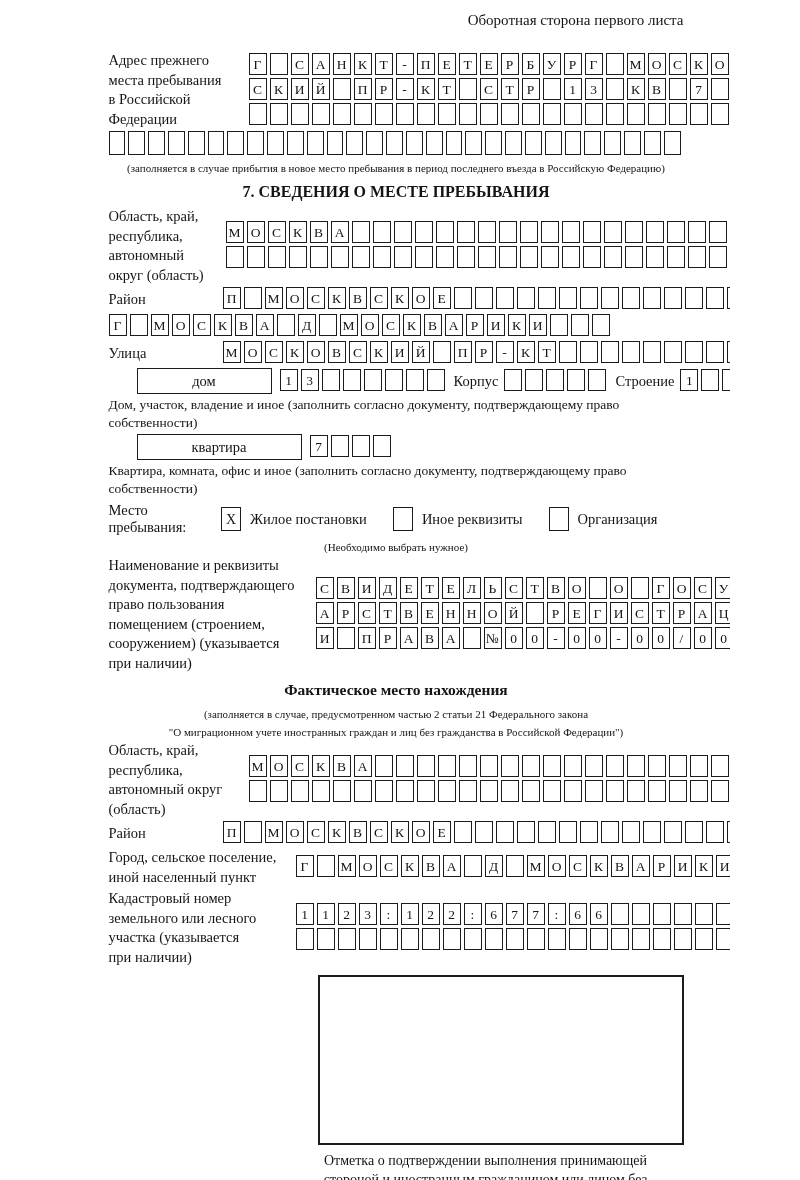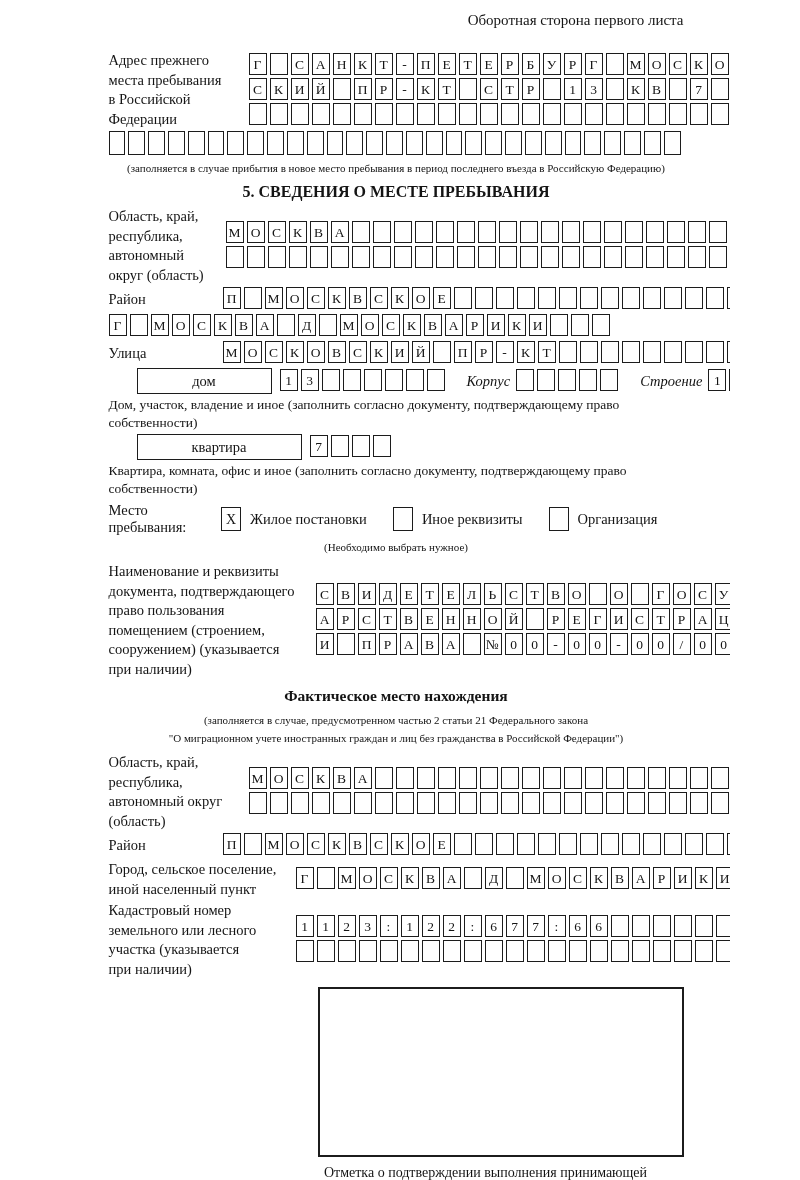--- a/index.html
+++ b/index.html
@@ -21,28 +21,28 @@
   
   .frow { display:flex; align-items:center; margin-bottom:2px; }
   .grid { display:flex; flex-direction:column; }
   .cells { display:flex; margin-bottom:3px; }
   .cell {
     display:inline-block; width:18px; height:22px; border:1.5px solid #1c1c1c;
     margin-right:3px; text-align:center; font-size:13.5px; line-height:21px;
   }
   .fullrow { margin:0 0 4px 0; }
   .fullrow .cell { width:20px; height:24px; line-height:23px; }
-  .gap-top { margin-top:6px; }
+  .gap-top { }
   
   .widebox {
     border:1.5px solid #1c1c1c; height:26px; display:flex; align-items:center;
     justify-content:center; font-size:14.5px; margin-right:8px; flex-shrink:0;
   }
   .wb135 { width:135px; margin-left:28px; } .wb165 { width:165px; margin-left:28px; }
-  .inlbl { font-size:14.5px; line-height:26px; margin:0 6px 0 19px; white-space:nowrap;font-style:italic; }
+  .inlbl { font-size:14.5px; line-height:26px; margin:0 6px 0 6px; white-space:nowrap; }
   
   .stayrow { align-items:center; margin-top:4px; }
   .slbl { font-size:14.5px; margin-right:14px; }
   .checkbox {
     display:inline-block; width:20px; height:24px; border:1.5px solid #1c1c1c;
     text-align:center; font-size:14px; line-height:23px; flex-shrink:0;
   }
   .olbl { font-size:14.5px; margin:0 26px 0 9px; white-space:nowrap; }
   
   .stampcol { width:396px; margin-left:auto; margin-top:8px; }
@@ -168,21 +168,21 @@
       <span class="cell"></span>
       <span class="cell"></span>
       <span class="cell"></span>
       <span class="cell"></span>
       <span class="cell"></span>
       <span class="cell"></span>
       <span class="cell"></span>
     </div>
   <div class="note">(заполняется в случае прибытия в новое место пребывания в период последнего въезда в Российскую Федерацию)</div>
 
-  <h2 class="sec">5. СВЕДЕНИЯ О МЕСТЕ ПРЕБЫВАНИЯ</h2>
+  <h2 class="sec">7. СВЕДЕНИЯ О МЕСТЕ ПРЕБЫВАНИЯ</h2>
 
   <div class="frow">
     <div class="lbl w117">Область, край,
 республика,
 автономный
 округ (область)</div>
     <div class="grid">
       <div class="cells">
           <span class="cell">М</span>
           <span class="cell">О</span>

